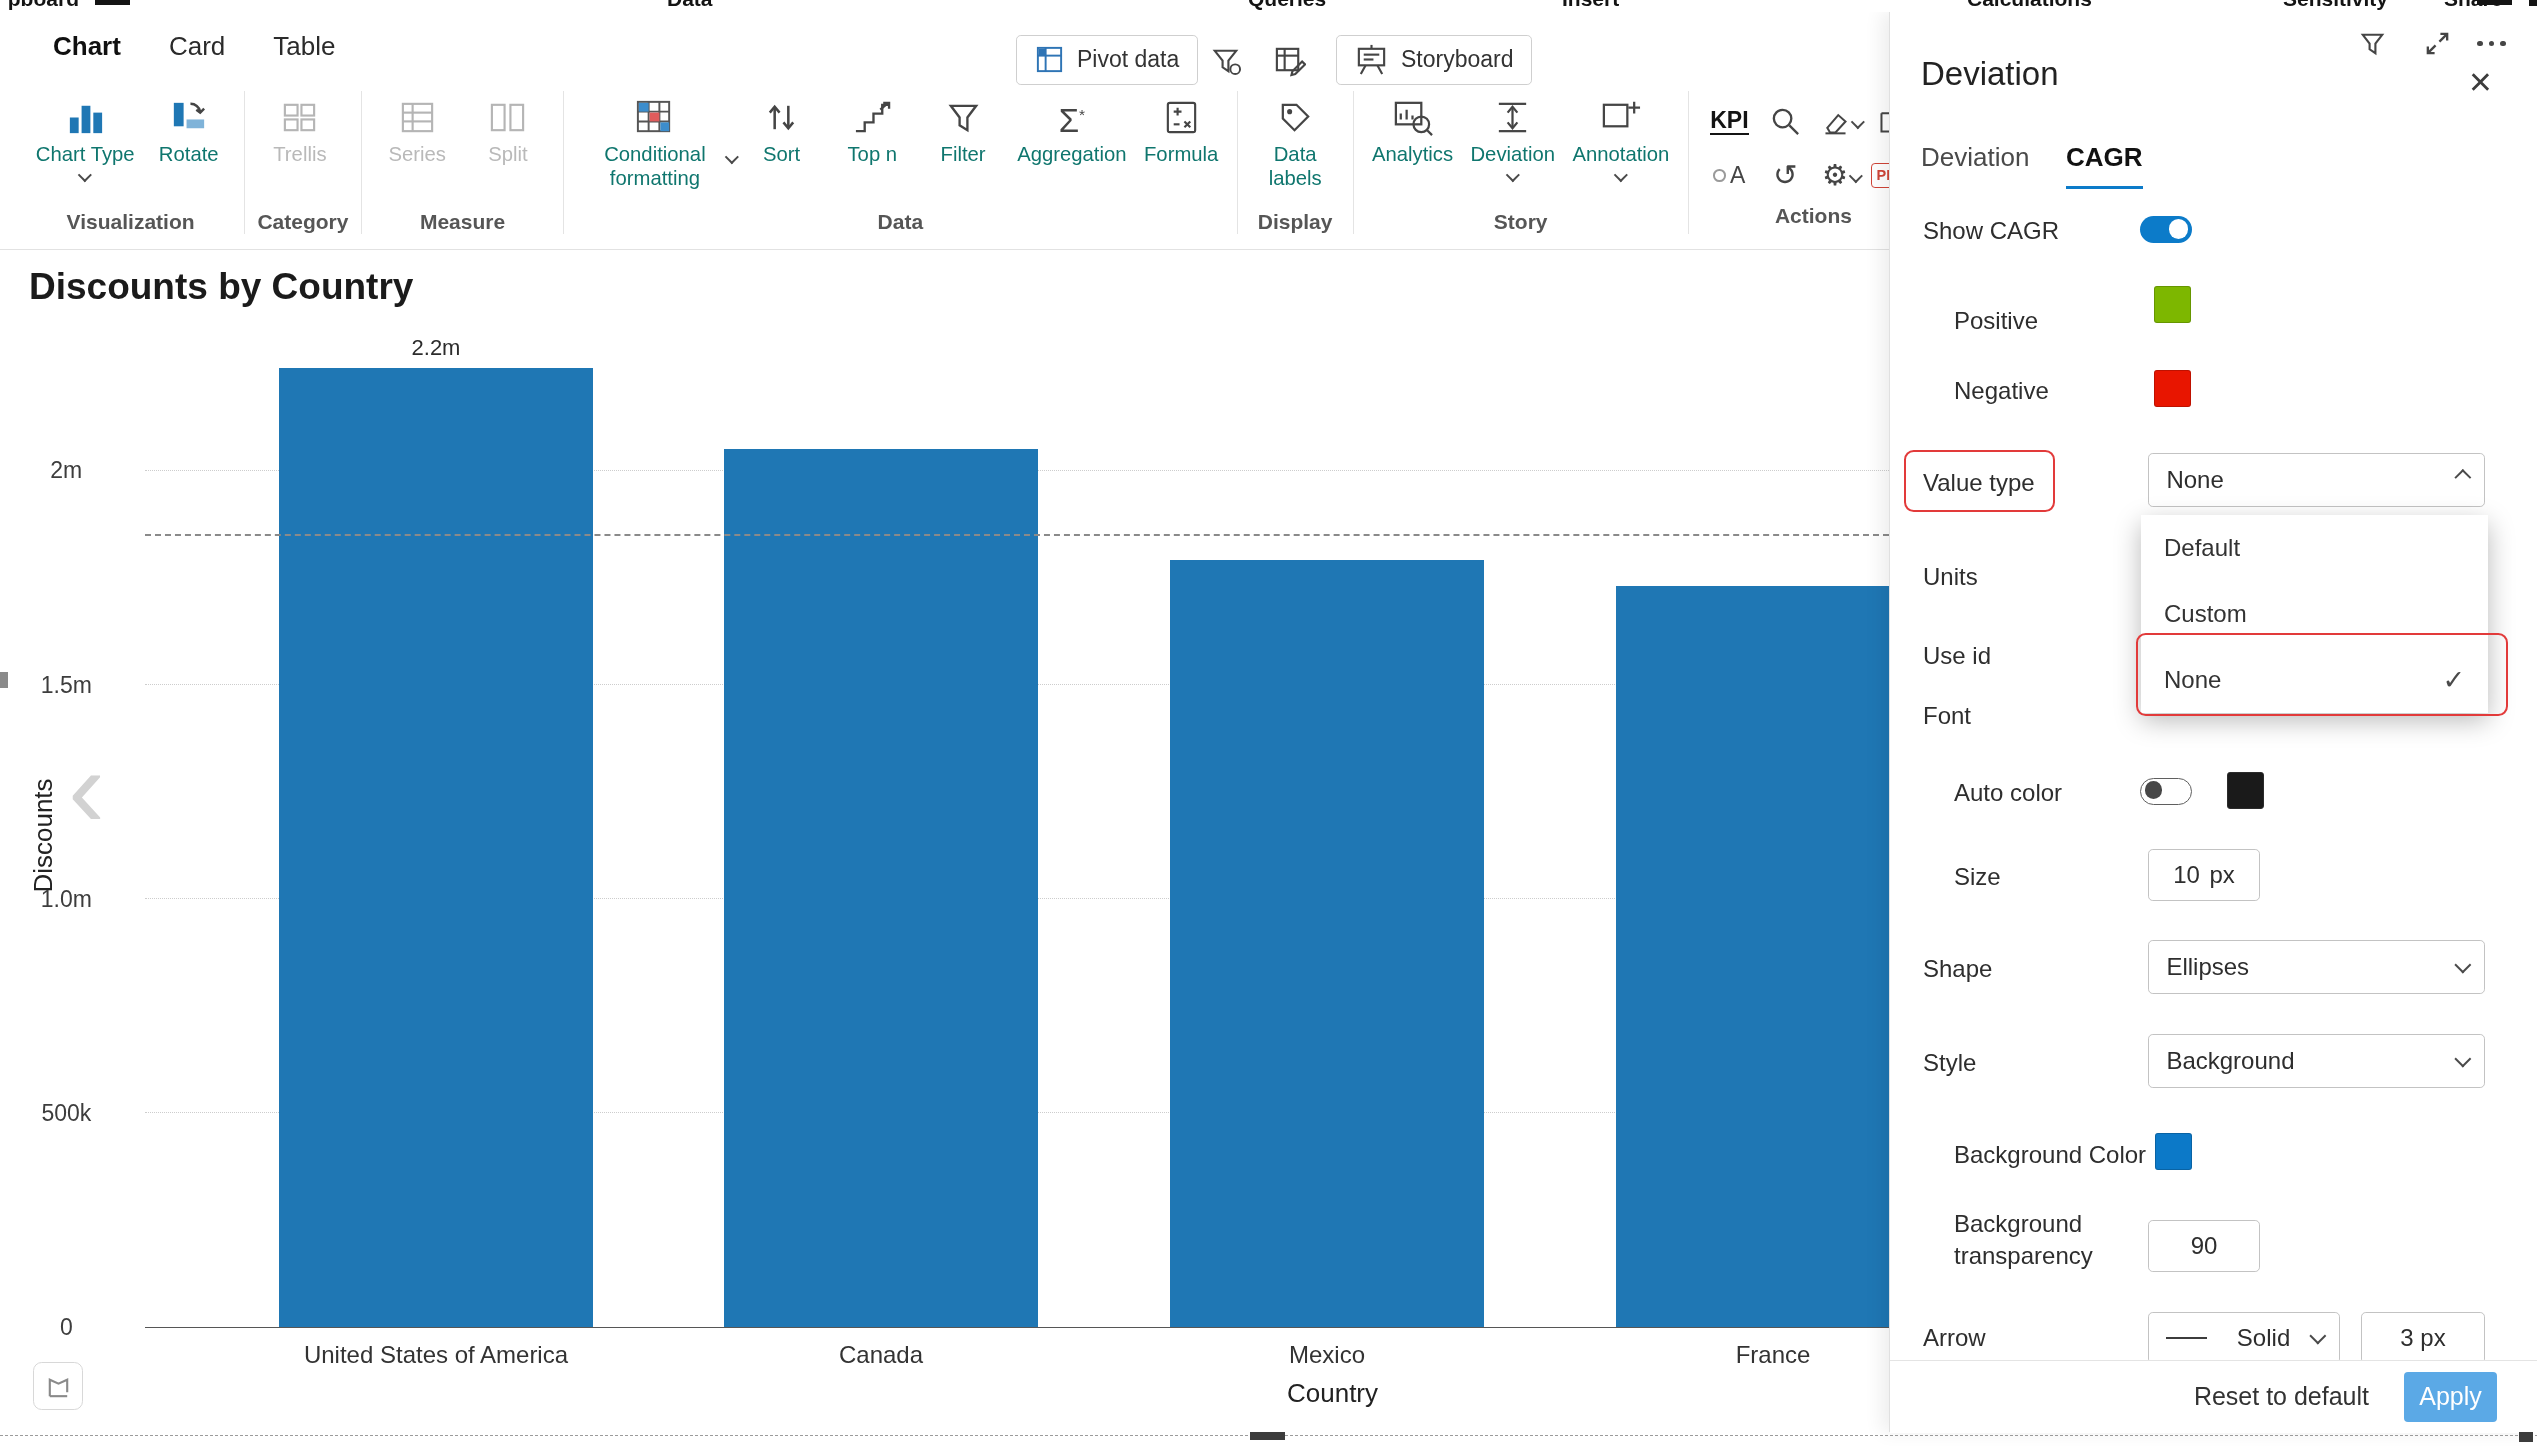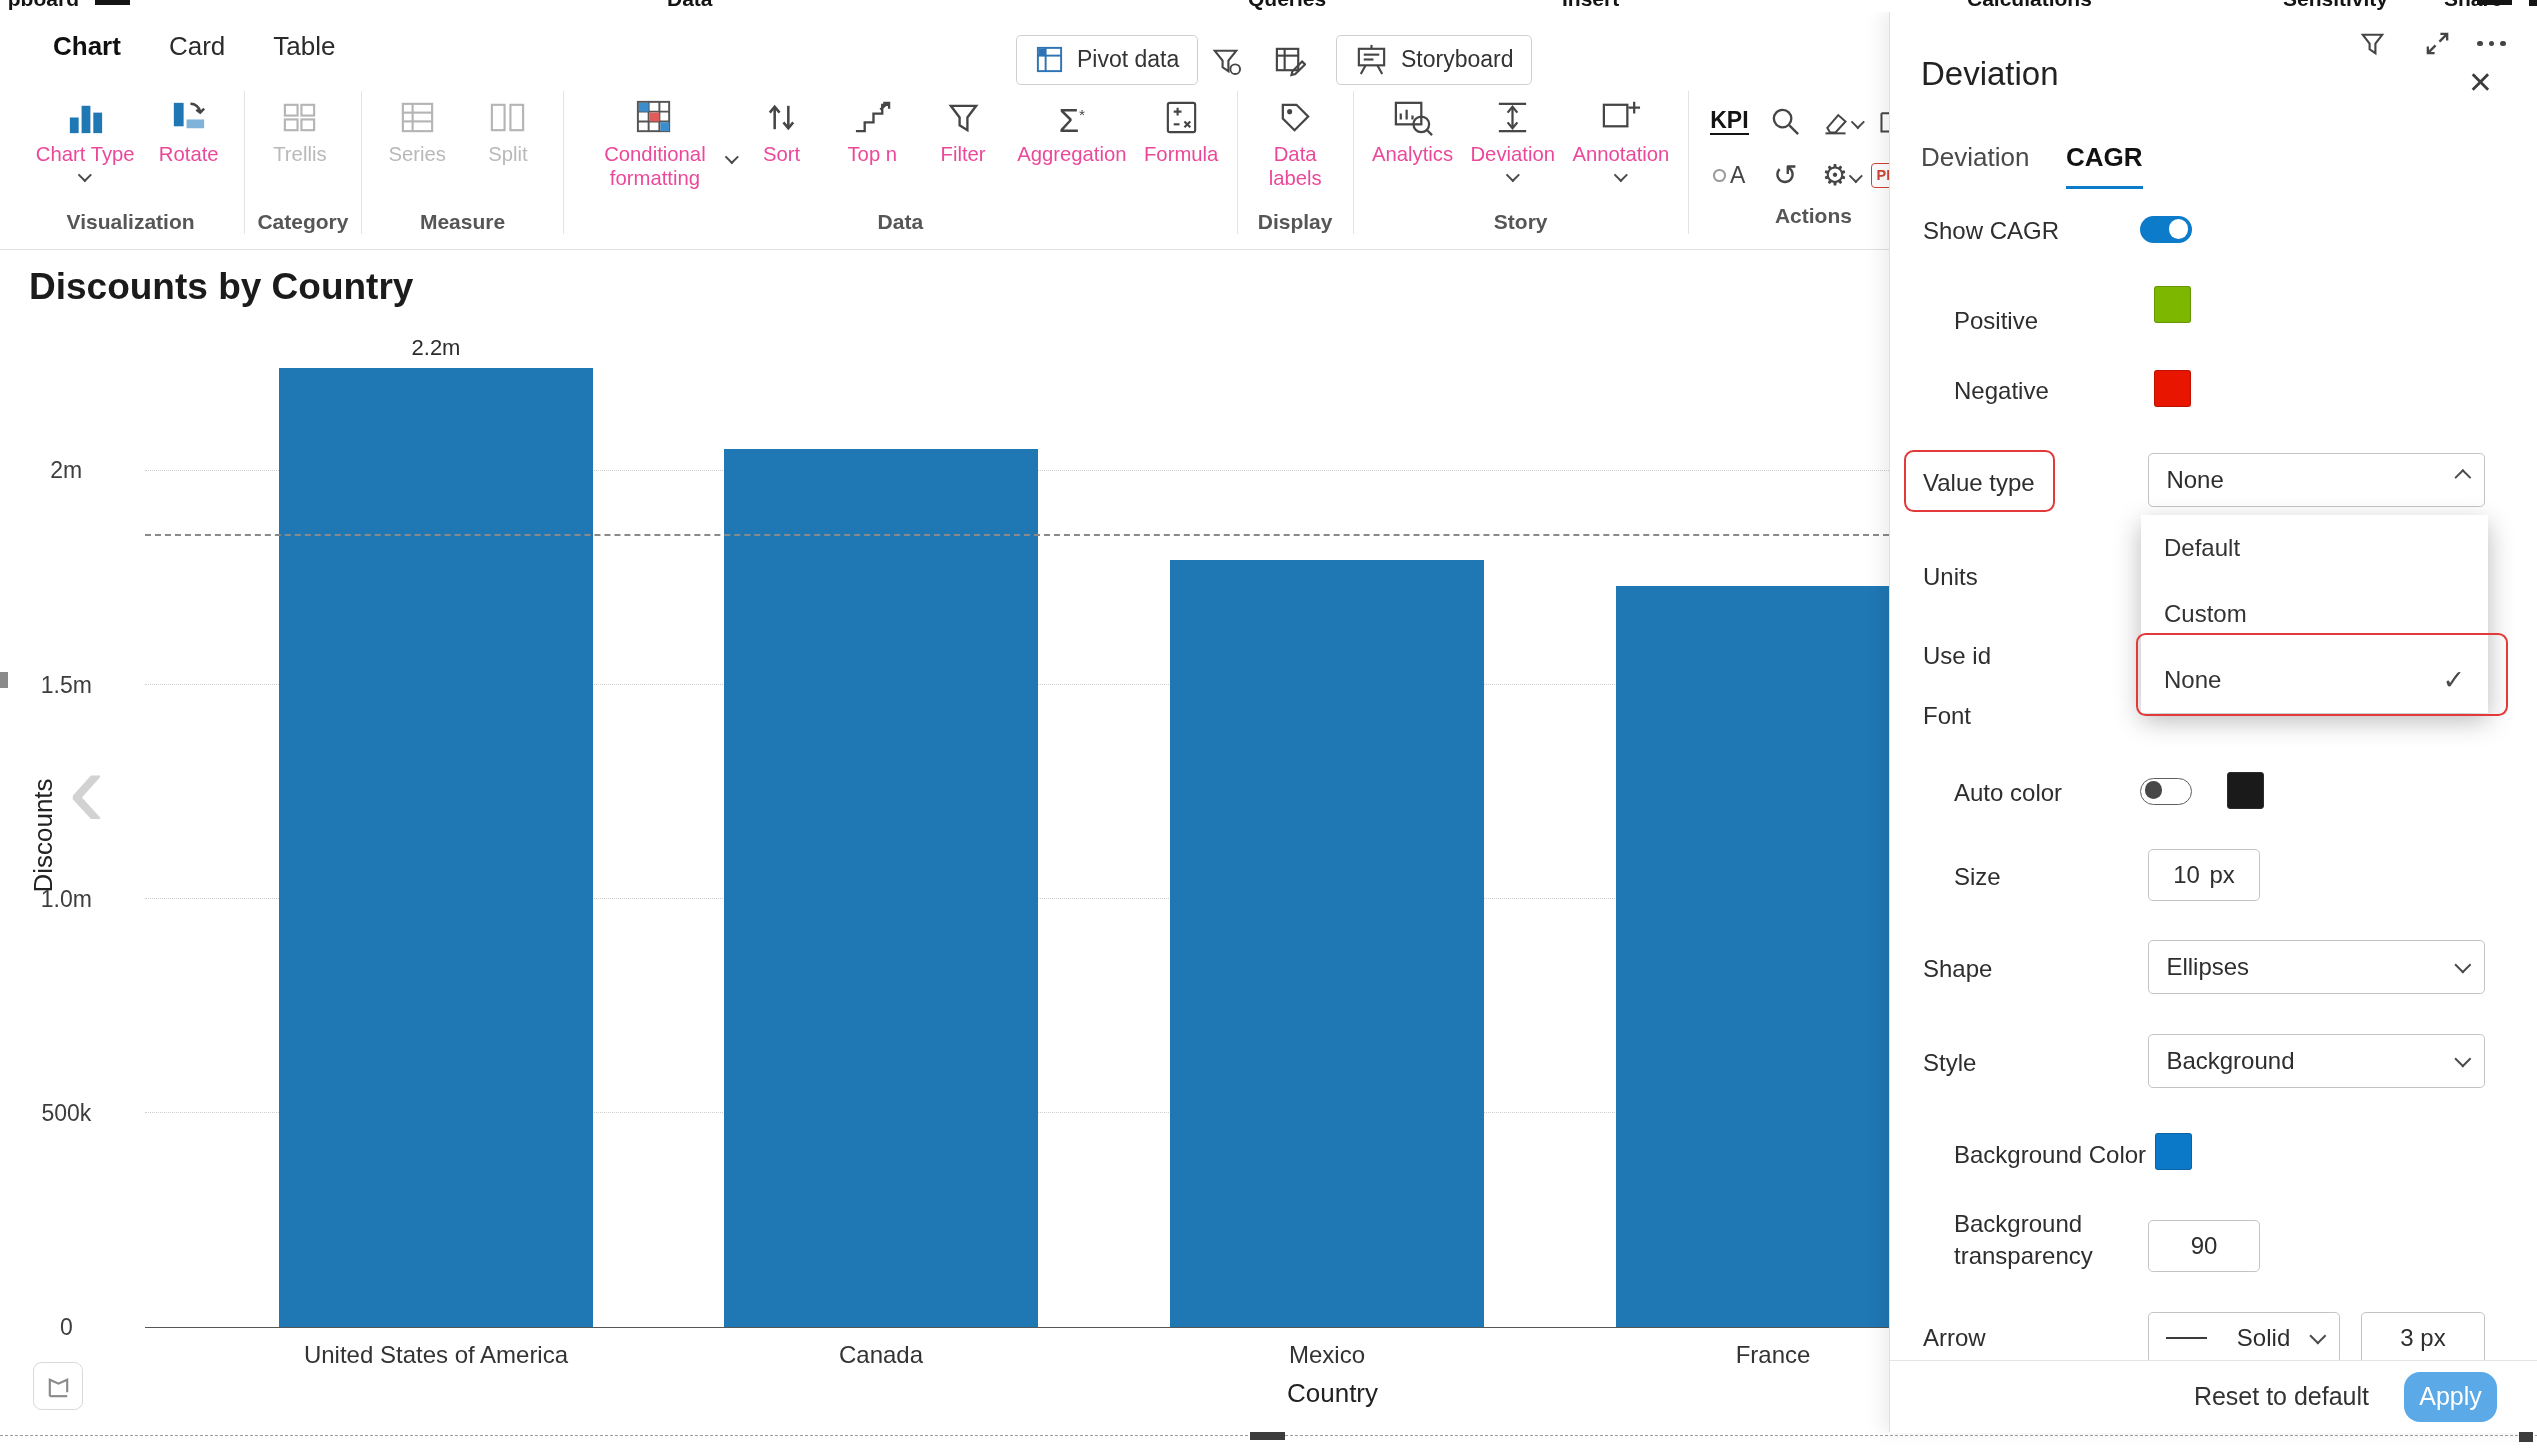--- a/index.html
+++ b/index.html
@@ -20,21 +20,21 @@
   .rtab.active{font-weight:700;color:#101010;}
   .topbtn{position:absolute;height:50px;display:flex;align-items:center;gap:11.6px;padding:0 17.4px;border:1px solid #cfcfcf;border-radius:4.8px;font-size:23px;color:#333;background:#fff;}
   .iconbtn{position:absolute;width:43px;height:43px;display:flex;align-items:center;justify-content:center;}
   .rgroups{position:absolute;left:17.4px;top:79px;display:flex;align-items:stretch;}
   .grp{display:flex;flex-direction:column;padding:0 12.6px;border-right:1px solid #e4e4e4;}
   .grp:last-child{border-right:none;}
   .grp-items{display:flex;gap:5.8px;align-items:flex-start;height:118px;}
   .grp-label{text-align:center;font-size:21px;color:#565656;font-weight:600;margin-top:1.9px;}
   .ritem{position:relative;display:flex;flex-direction:column;align-items:center;min-width:85px;padding:1.9px 5.8px 0 5.8px;}
   .ric{height:50px;display:flex;align-items:center;justify-content:center;}
-  .rlb{font-size:20.3px;color:#ec4899;text-align:center;line-height:24px;max-width:126px;}
+  .rlb{font-size:20.3px;color:#0f766e;text-align:center;line-height:24px;max-width:126px;}
   .rlb.wide{max-width:145px;}
   .ritem.dis .rlb{color:#b9b9b9;}
   .cdn{width:9.7px;height:9.7px;border-right:2.4px solid #4a4a4a;border-bottom:2.4px solid #4a4a4a;transform:rotate(45deg);margin-top:3.9px;}
   .chev-inline{position:absolute;right:-3.9px;bottom:29px;}
   .sigma{font-size:33px;color:#454545;line-height:33px;}
   .sigma sup{font-size:15.5px;}
   .act-grid{display:grid;grid-template-columns:repeat(4,56px);grid-auto-rows:54px;align-items:center;justify-items:center;margin-top:3.9px;}
   .act-cell{display:flex;align-items:center;gap:2.9px;}
   .kpi{font-size:23px;font-weight:700;color:#141414;border-bottom:2.9px solid #141414;line-height:25px;}
   .pdfic{border:1.9px solid #d04437;border-radius:3.9px;color:#d04437;font-size:14.5px;font-weight:700;padding:3.9px 4.8px;}
@@ -79,21 +79,21 @@
   .inputbox{position:absolute;height:52px;background:#fff;border:1.9px solid #c3c3c3;border-radius:4.8px;display:flex;align-items:center;justify-content:center;gap:9.7px;font-size:24px;color:#2e2e2e;}
   .chev{width:11.6px;height:11.6px;border-right:2.9px solid #4a4a4a;border-bottom:2.9px solid #4a4a4a;flex:none;}
   .chev.down{transform:rotate(45deg) translateY(-2.9px);}
   .chev.up{transform:rotate(-135deg) translateY(2.9px);}
   .menu{position:absolute;left:251px;top:503px;width:347px;background:#fff;box-shadow:0 7.8px 25px rgba(0,0,0,0.28);z-index:60;}
   .mitem{height:66px;display:flex;align-items:center;justify-content:space-between;padding:0 23px;font-size:24px;color:#333;}
   .mcheck{font-size:27px;color:#4a4a4a;}
   .redbox{position:absolute;border:2.9px solid #e23a3a;border-radius:9.7px;z-index:70;pointer-events:none;}
   .pfooter{position:absolute;left:0;top:1348px;width:648px;height:73px;background:#fff;border-top:1px solid #e4e4e4;display:flex;align-items:center;justify-content:flex-end;gap:35px;padding-right:41px;z-index:65;}
   .resetlink{font-size:25px;color:#333;}
-  .applybtn{width:93px;height:50px;border-radius:16px;background:#5ba9e6;color:#fff;font-size:25px;display:flex;align-items:center;justify-content:center;border:none;}
+  .applybtn{width:93px;height:50px;border-radius:4px;background:#5ba9e6;color:#fff;font-size:25px;display:flex;align-items:center;justify-content:center;border:none;}
   .ddline{width:41px;border-top:2.9px solid #3c3c3c;margin-right:9.7px;flex:none;}
 
   
   .selbottom{position:absolute;left:0;top:1435px;width:2538px;border-top:1.9px dashed #9b9b9b;z-index:80;}
   .selmark{position:absolute;background:#3c3c3c;z-index:85;}
   .selhandle{position:absolute;background:#8a8a8a;z-index:85;}
 </style>
 </head>
 <body>
 

